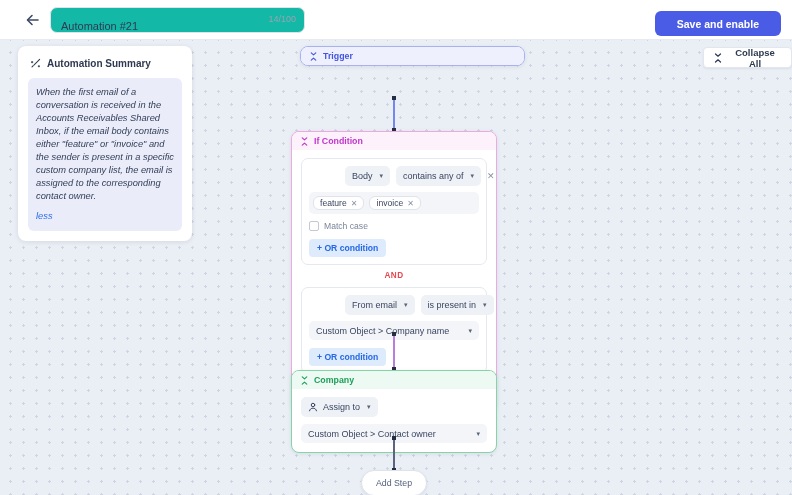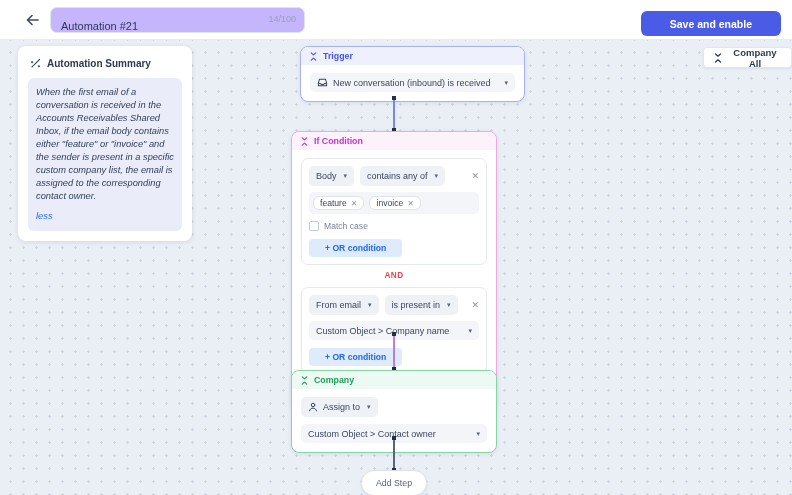--- a/index.html
+++ b/index.html
@@ -8,23 +8,23 @@
   .app { position:relative; width:792px; height:495px; }
 
   
   .topbar { position:absolute; left:0; top:0; width:792px; height:40px; background:#ffffff;
             border-bottom:1px solid #e7eaf1; z-index:5; }
   .back-btn { position:absolute; left:24px; top:10px; width:20px; height:20px; border:none;
               background:transparent; cursor:pointer; color:#3c4a66; }
   .name-wrap { position:absolute; left:50px; top:7px; width:255px; height:26px; }
   .name-wrap input { width:100%; height:100%; border:1px solid #dfe3ea; border-radius:7px;
                      padding:12px 52px 0 10px; font-size:11px; color:#2e3a52; outline:none;
-                     font-family:"Liberation Sans", sans-serif; background:#c4b5fd; }
+                     font-family:"Liberation Sans", sans-serif; background:#14b8a6; }
   .char-counter { position:absolute; right:9px; top:7px; font-size:9px; color:#99a2b3; }
-  .save-btn { position:absolute; right:11px; top:11px; height:25px; padding:0 29px;
+  .save-btn { position:absolute; right:11px; top:11px; height:25px; padding:0 22px;
               background:#4a5ce6; color:#fff; font-size:10.5px; font-weight:bold;
               border:none; border-radius:6px; cursor:pointer; font-family:"Liberation Sans", sans-serif; }
 
   
   .canvas { position:absolute; left:0; top:40px; width:792px; height:455px; background:#eaeef5;
             background-image:radial-gradient(#ced5e0 1px, transparent 1.1px);
             background-size:13px 13px; background-position:4px 6px; }
 
   .collapse-all { position:absolute; left:703px; top:7px; height:21px; padding:0 9px;
                   background:#fff; border:1px solid #e2e6ed; border-radius:4px;
@@ -59,34 +59,34 @@
 
   .select { display:inline-flex; align-items:center; gap:5px; background:#eef1f6;
             border-radius:5px; height:20px; padding:0 7px; font-size:9px; color:#3a4660;
             cursor:pointer; white-space:nowrap; }
   .select .caret { font-size:7px; color:#5a6578; margin-left:2px; }
   .select-wide { display:flex; align-items:center; background:#f3f5f9; border-radius:5px;
                  height:19px; padding:0 7px; font-size:9px; color:#3a4660; cursor:pointer; }
   .select-wide .caret { margin-left:auto; font-size:7px; color:#5a6578; }
 
   .cond-group { border:1px solid #e5e8ef; border-radius:7px; padding:7px; margin-bottom:6px; }
-  .cond-row { display:flex; align-items:center; gap:6px; }
+  .cond-row { display:flex; align-items:center; gap:6px;margin-left:36px; }
   .row-close { margin-left:auto; color:#8a93a6; font-size:9px; cursor:pointer; line-height:1; }
   .tags-field { margin-top:6px; background:#f3f5f9; border-radius:5px; min-height:22px;
                 display:flex; align-items:center; gap:5px; padding:3px 4px; }
   .chip { display:inline-flex; align-items:center; gap:4px; background:#fff;
           border:1px solid #dfe3ea; border-radius:6px; padding:1px 6px; font-size:8.6px;
           color:#3a4660; }
   .chip .chip-x { color:#8a93a6; font-size:8px; cursor:pointer; }
   .match-row { display:flex; align-items:center; gap:5px; margin-top:7px; }
   .checkbox { width:10px; height:10px; border:1px solid #c3cad6; border-radius:2px;
               background:#fff; cursor:pointer; }
   .match-label { font-size:8.6px; color:#7a8499; }
   .or-btn { display:inline-block; margin-top:8px; background:#ddebfc; color:#2468e5;
-            font-size:8.6px; font-weight:bold; padding:4px 16px; border-radius:4px;
+            font-size:8.6px; font-weight:bold; padding:4px 8px; border-radius:4px;
             border:none; cursor:pointer; font-family:"Liberation Sans", sans-serif; }
   .and-label { text-align:center; font-size:8.2px; font-weight:bold; color:#e34850;
                letter-spacing:.4px; margin:6px 0 7px; }
   .and-btn-row { text-align:center; margin-top:8px; }
   .and-btn { display:inline-block; background:#fcf2d9; color:#dc5b41; font-size:8.6px;
              font-weight:bold; padding:4px 9px; border-radius:4px; border:none; cursor:pointer;
              font-family:"Liberation Sans", sans-serif; }
 
   .action-row2 { margin-top:7px; }
 
@@ -128,21 +128,21 @@
 
   <div class="canvas">
 
     <button class="collapse-all">
       <span>
         <svg width="10" height="10" viewBox="0 0 12 12" fill="none" stroke="#2e3a52" stroke-width="1.5" stroke-linecap="round" stroke-linejoin="round">
           <path d="M3 1.2 6 3.8 9 1.2"></path>
             <path d="M3 10.8 6 8.2 9 10.8"></path>
         </svg>
       </span>
-      <span>Company All</span>
+      <span>Collapse All</span>
     </button>
 
     <aside class="summary">
       <div class="summary-head">
         <span>
           <svg width="11" height="11" viewBox="0 0 12 12" fill="none" stroke="#2e3a52" stroke-width="1.2" stroke-linecap="round">
             <path d="M10.5 1.5 4.5 7.5"></path>
               <path d="M2.2 9.8 3.6 8.4"></path>
             <path d="M1.5 4.5h1.6M2.3 3.7v1.6" stroke-width="1"></path>
             <path d="M9 9h1.4M9.7 8.3v1.4" stroke-width="1"></path>
@@ -159,32 +159,20 @@
 
     <section class="node node-trigger">
       <div class="node-head">
         <span class="collapse-ic">
           <svg width="9" height="9" viewBox="0 0 12 12" fill="none" stroke="#4355e0" stroke-width="1.6" stroke-linecap="round" stroke-linejoin="round">
             <path d="M3 1.2 6 3.8 9 1.2"></path>
               <path d="M3 10.8 6 8.2 9 10.8"></path>
           </svg>
         </span>
         <span>Trigger</span>
-      </div>
-      <div class="node-body">
-        <div class="select-wide">
-          <span style="margin-right:5px;">
-            <svg width="11" height="11" viewBox="0 0 12 12" fill="none" stroke="#3a4660" stroke-width="1.1" stroke-linejoin="round">
-              <path d="M1.5 7h2.4l.8 1.3h2.6L8.1 7h2.4"></path>
-              <path d="M2.6 2.5h6.8l1.1 4.5v2.5h-9V7z"></path>
-            </svg>
-          </span>
-          <span>New conversation (inbound) is received</span>
-          <span class="caret">▾</span>
-        </div>
       </div>
     </section>
 
     <div class="connector conn-1">
       <span class="dot top"></span>
       <span class="dot bottom"></span>
     </div>
 
     <section class="node node-condition">
       <div class="node-head">

